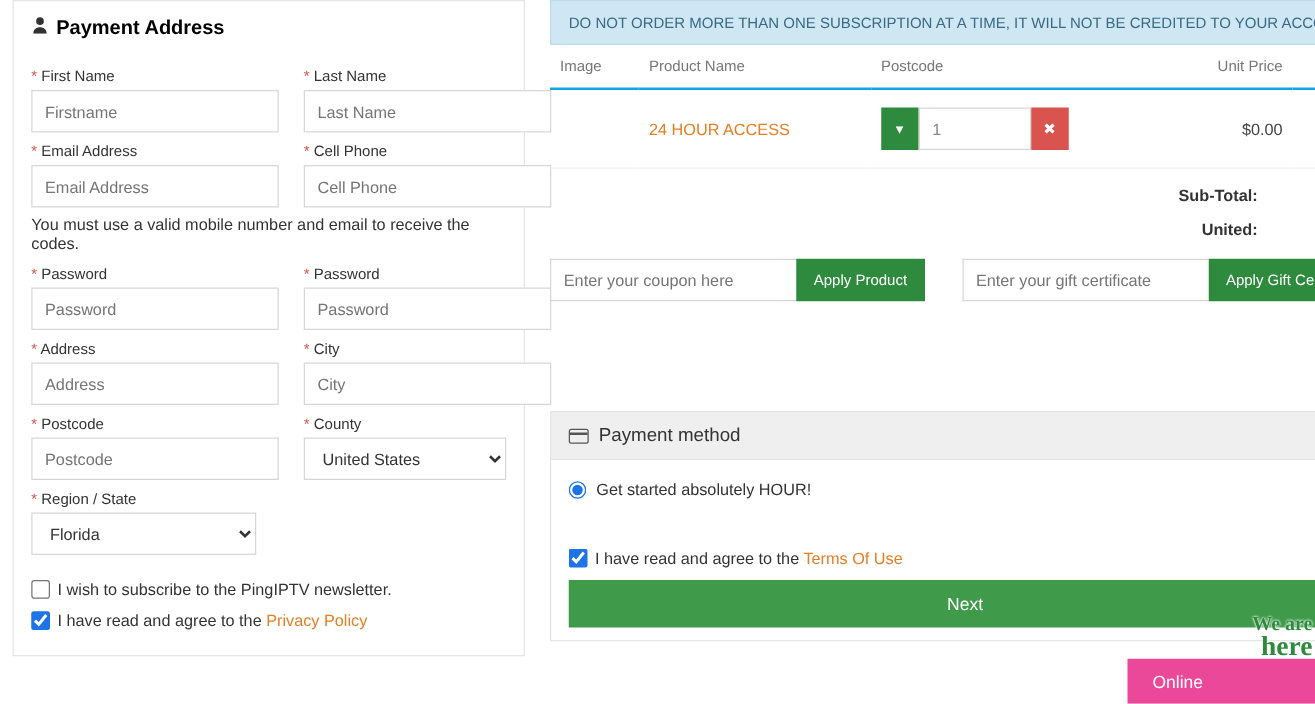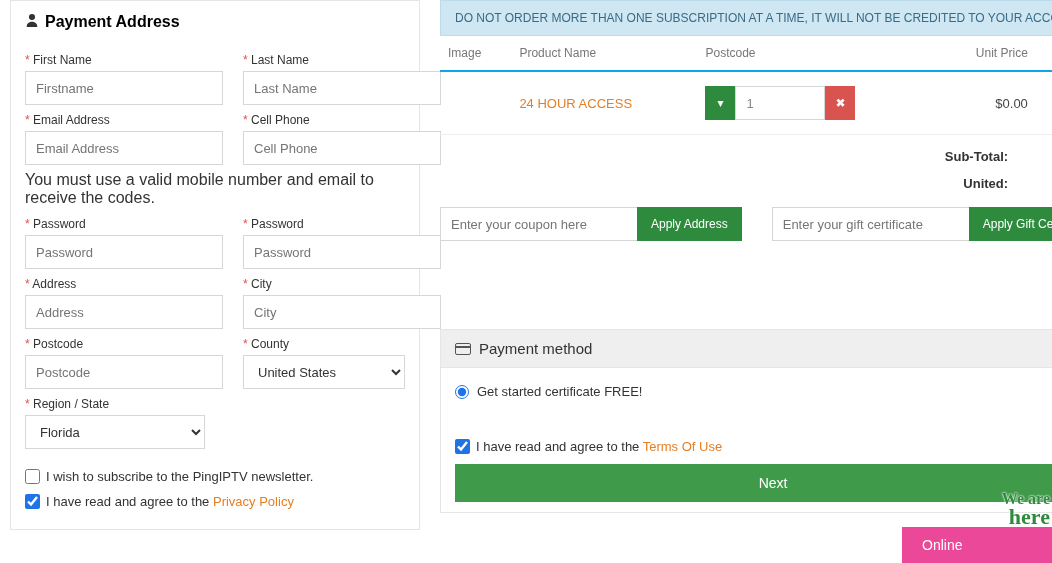--- a/index.html
+++ b/index.html
@@ -10,21 +10,21 @@
   .panel-title { font-size: 16px; font-weight: 600; color: #000; margin-bottom: 14px; display: flex; align-items: center; gap: 6px;}
   .panel-title .ico { width: 14px; display:inline-block;}
   .row { display: flex; gap: 20px; }
   .col { flex: 1; display: flex; flex-direction: column; }
   .lbl { font-size: 12px; color: #333; margin: 8px 0 4px 0;}
   .req::before { content: "* "; color: #d9534f; }
   input[type=text], input[type=password], select {
     height: 34px; border: 1px solid #d7d7d7; padding: 0 10px; color: #888; font-size: 13px; background: #fff;
   }
   select { color: #333; }
-  .helper { font-size: 16px; color: #333; margin: 6px 0 2px 0; }
+  .helper { font-size: 13px; color: #333; margin: 6px 0 2px 0; }
   .checks { margin-top: 20px; display: flex; flex-direction: column; gap: 10px; font-size: 13px; color: #333;}
   .checks label { display: flex; gap: 6px; align-items: center;}
   .checks a, .link-orange { color: #E67E22; text-decoration: none;}
   input[type=checkbox] { width: 15px; height: 15px; accent-color: #1e73e8;}
   
   .notice { background: #cfe7f3; color: #3a6a85; font-size: 12px; padding: 10px 14px; border: 1px solid #bcdceb;}
   .cart-table { border-collapse: collapse; width: 100%; font-size: 13px; }
   .cart-table th { text-align: left; color: #777; font-weight: 400; padding: 10px 8px; border-bottom: 2px solid #0ea5e9; font-size: 12px;}
   .cart-table th.tr, .cart-table td.tr { text-align: right; }
   .cart-table td { padding: 14px 8px; border-bottom: 1px solid #eee; vertical-align: middle;}
@@ -198,40 +198,40 @@
           <span class="val">$0.00</span>
         </div>
         <div class="totals-row">
           <span class="lbll">United:</span>
           <span class="val">$0.00</span>
         </div>
       </div>
       <div class="apply-row">
         <div class="apply-group">
           <input type="text" placeholder="Enter your coupon here" style="">
-          <button class="apply-btn">Apply Address</button>
+          <button class="apply-btn">Apply Product</button>
         </div>
         <div class="apply-group">
           <input type="text" placeholder="Enter your gift certificate" style="">
           <button class="apply-btn">Apply Gift Certificate</button>
         </div>
       </div>
     </div>
 
     <div style="height:60px;"></div>
 
     <div>
       <div class="section-header">
         <span class="card-ico"></span>
         <span>Payment method</span>
       </div>
       <div class="pay-body">
         <label class="radio-row">
           <input type="radio" checked="" style="">
-          <span>Get started certificate FREE!</span>
+          <span>Get started absolutely HOUR!</span>
         </label>
         <label class="agree-row">
           <input type="checkbox" checked="" style="">
           <span>
             <span>I have read and agree to the </span><a href="#" class="link-orange">Terms Of Use</a>
           </span>
         </label>
         <button class="next-btn">Next</button>
       </div>
     </div>

